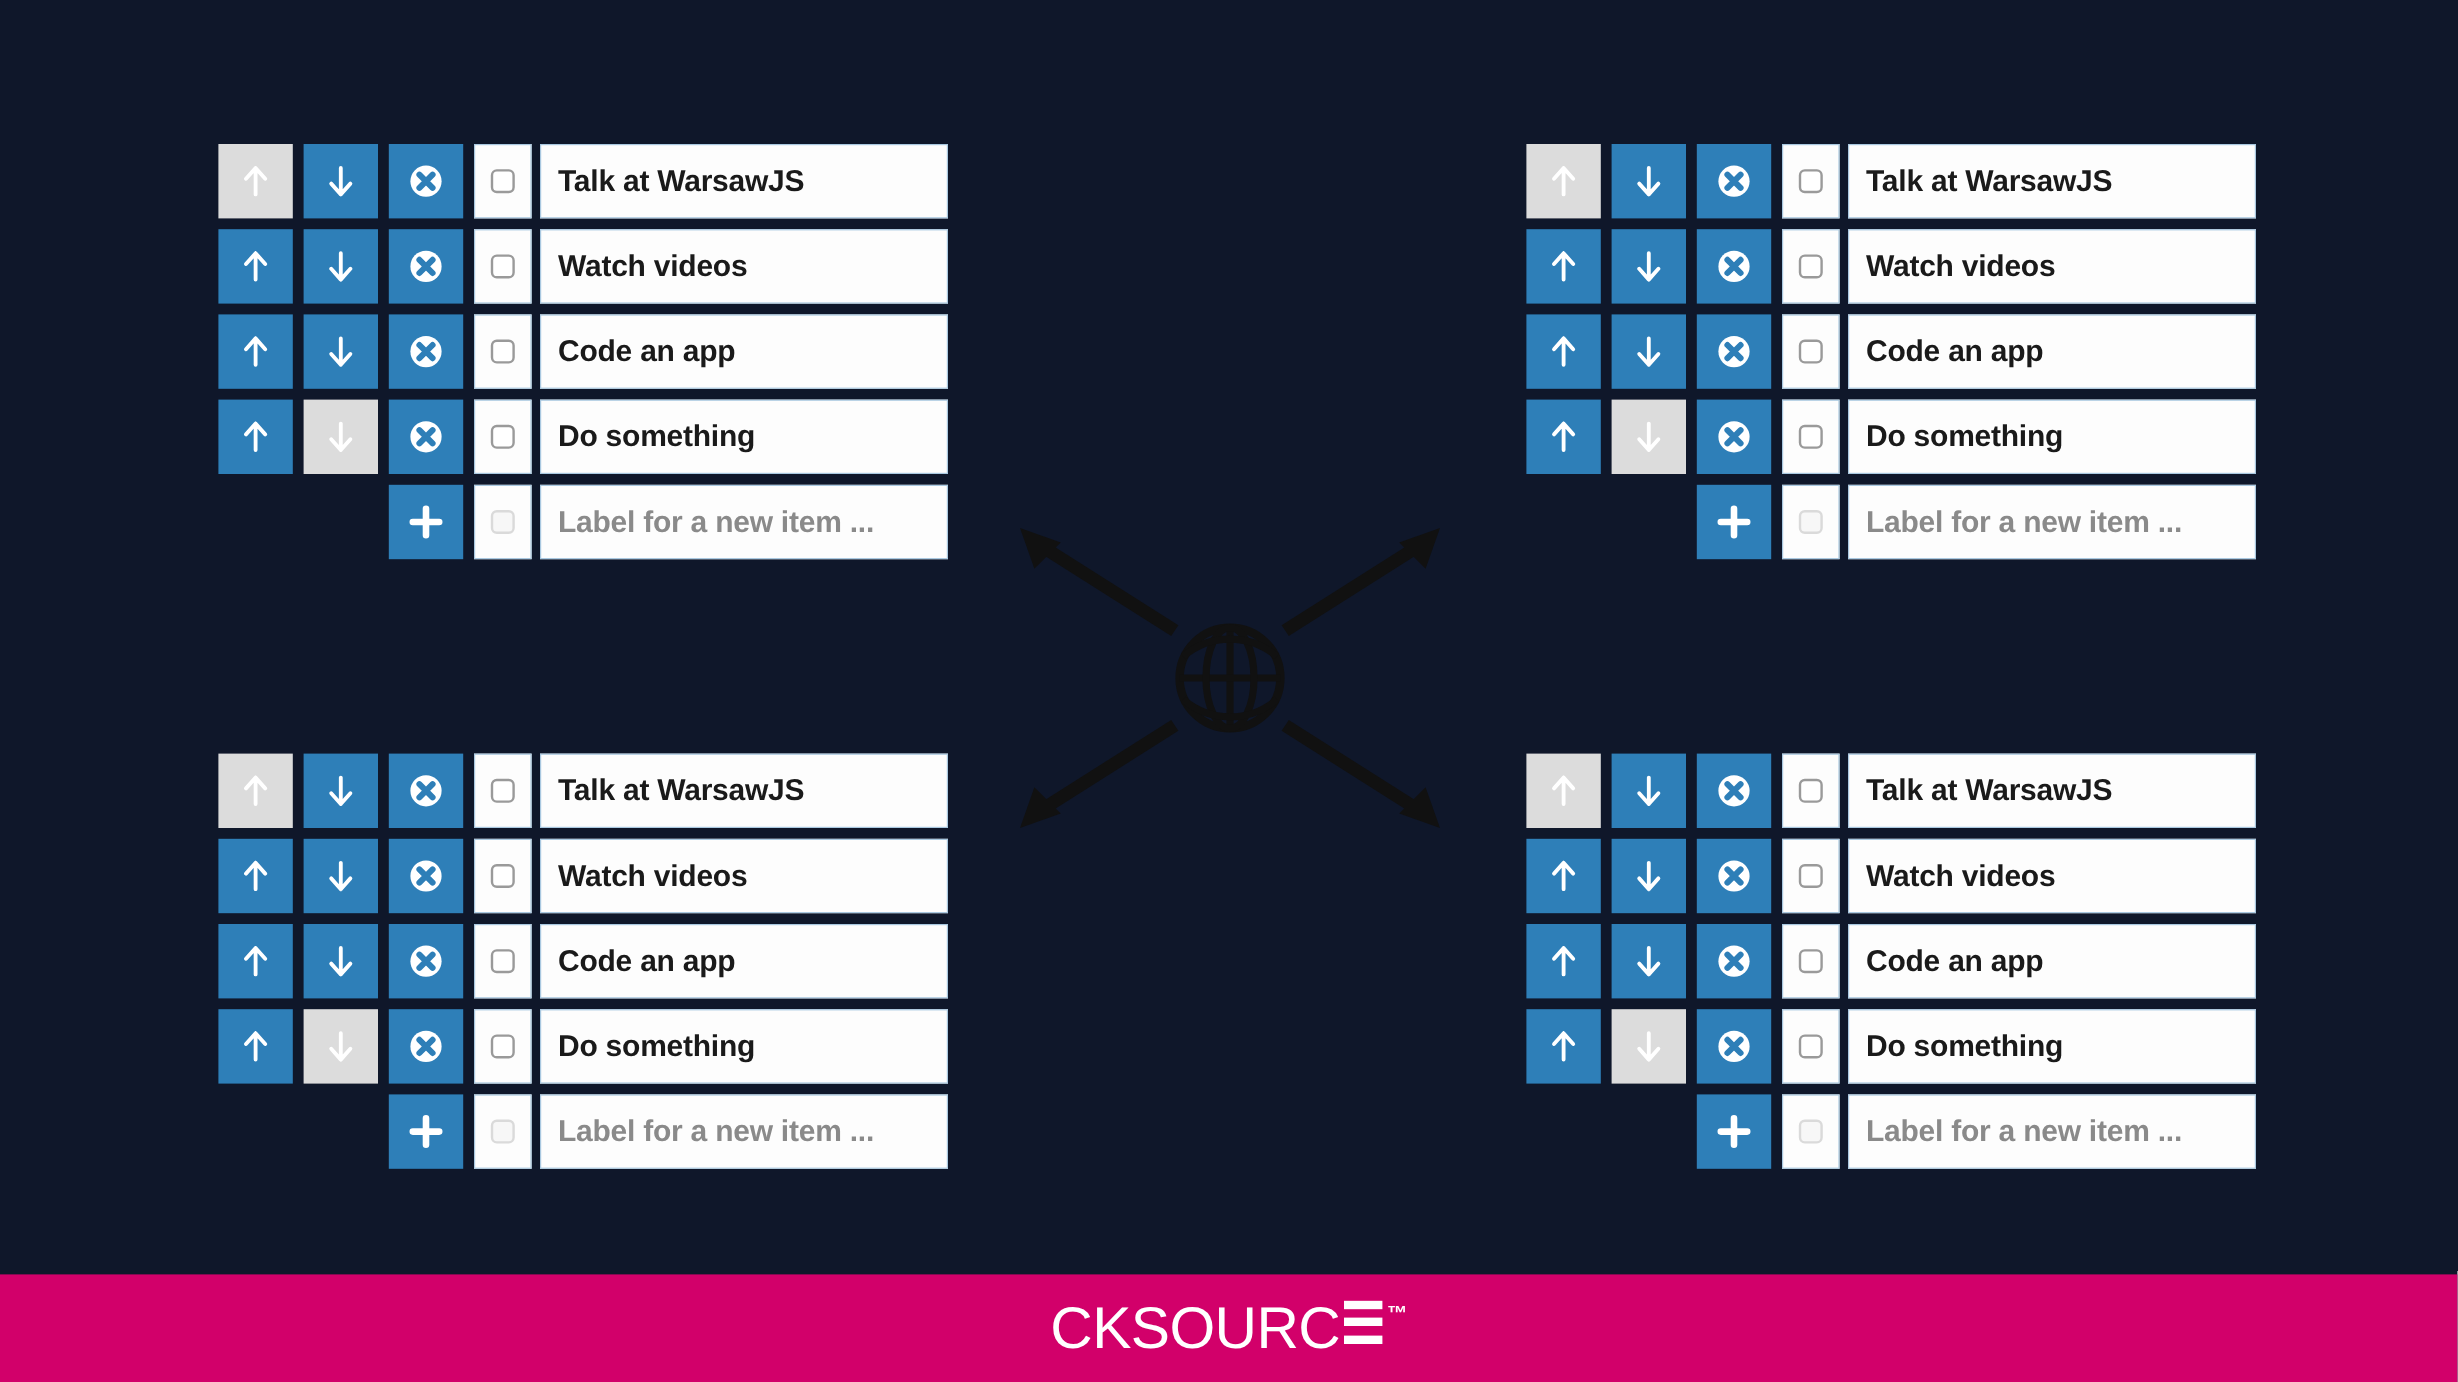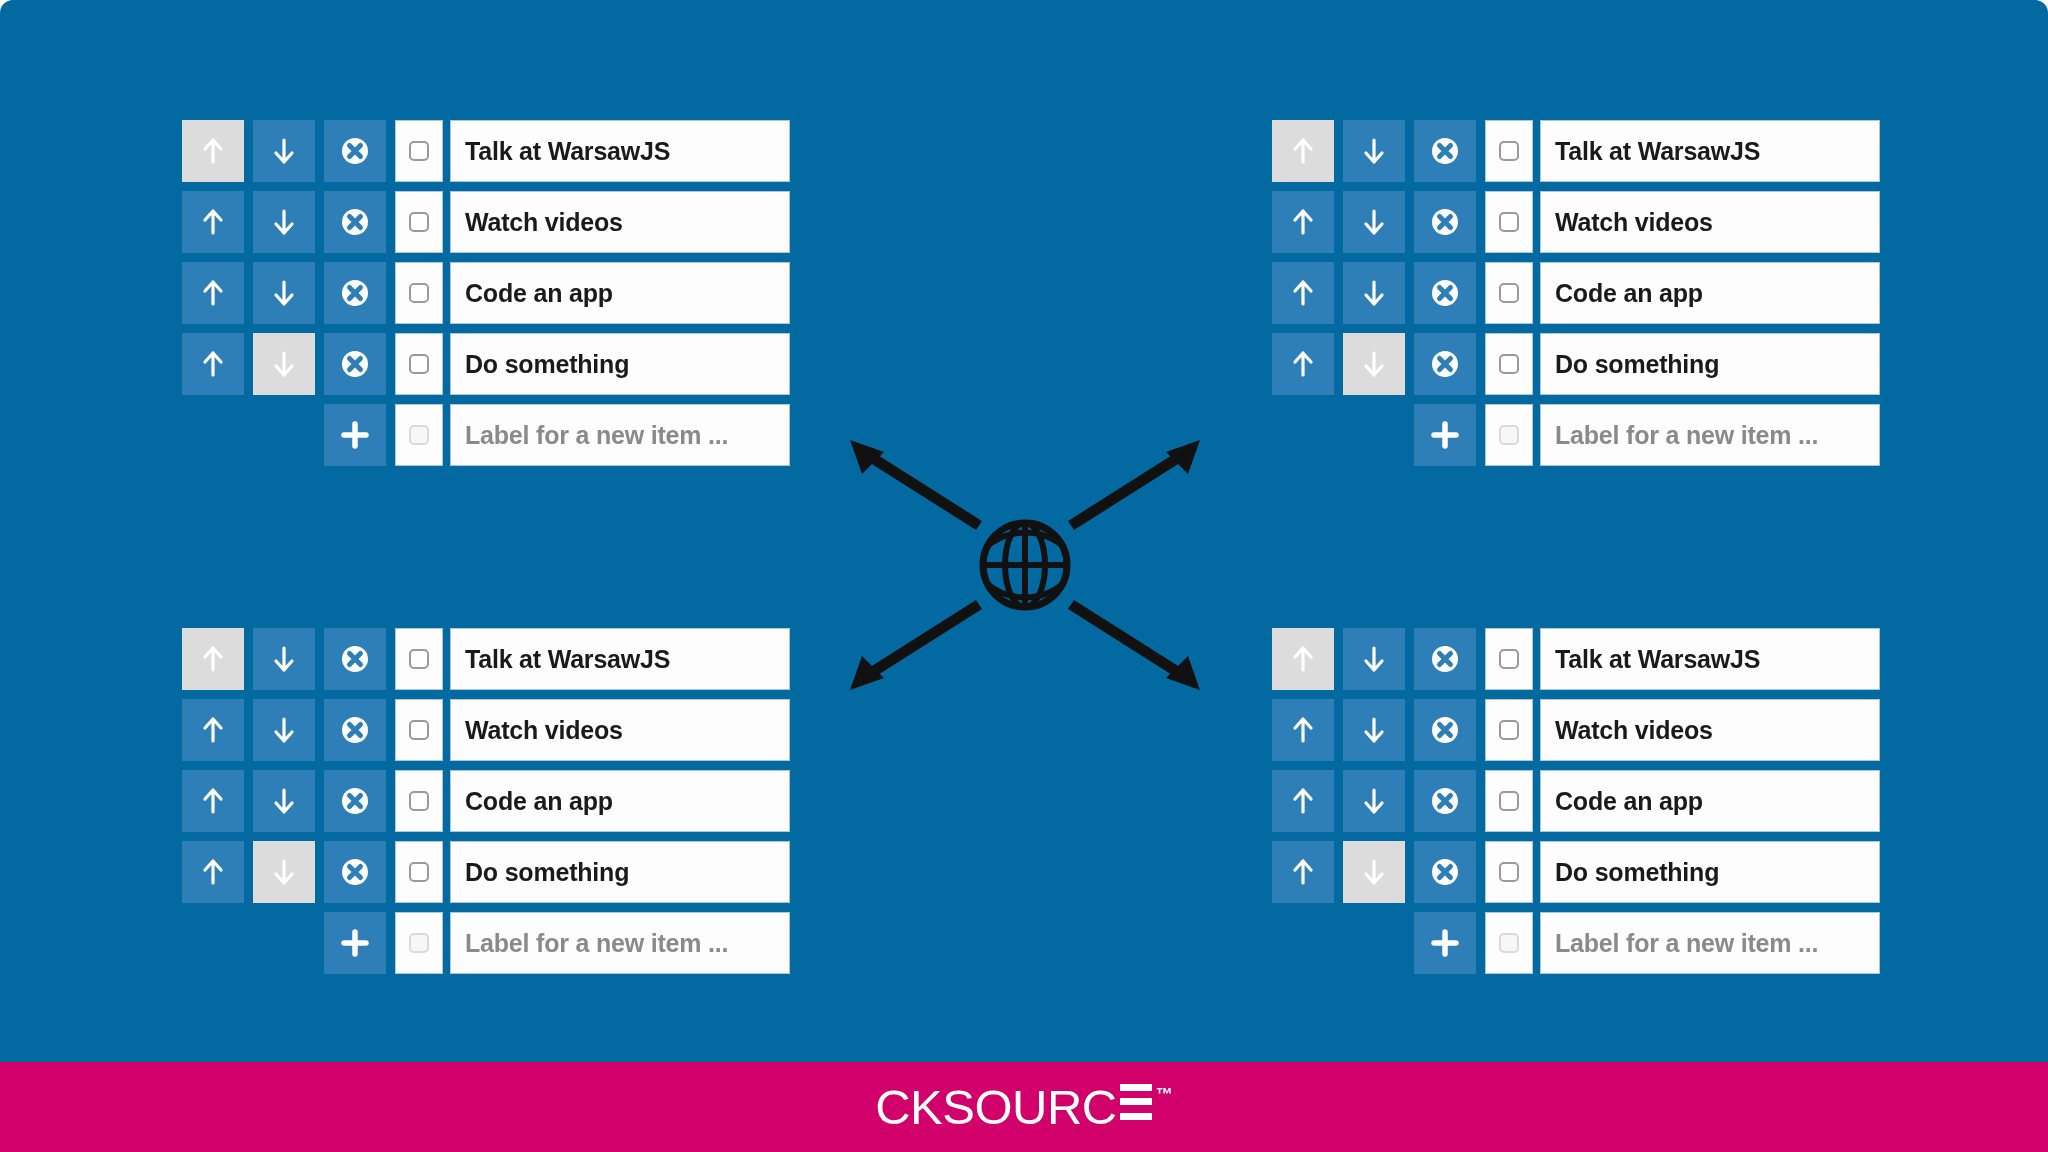--- a/index.html
+++ b/index.html
@@ -2,21 +2,21 @@
 <html><head>
 <meta charset="utf-8">
 <style>
   * { box-sizing: border-box; margin: 0; padding: 0; }
   html, body {
     width: 2048px; height: 1152px;
     background: #ffffff;
     font-family: "Liberation Sans", sans-serif;
     overflow: hidden;
   }
-  #stage { position: relative; width: 2048px; height: 1152px; background:#0369a1;border-radius:13px; }
+  #stage { position: relative; width: 2048px; height: 1152px; background:#0f172a; }
 
   
   .todo {
     position: absolute;
     width: 608px;
   }
   .todo-row {
     display: flex;
     align-items: stretch;
     height: 62px;

